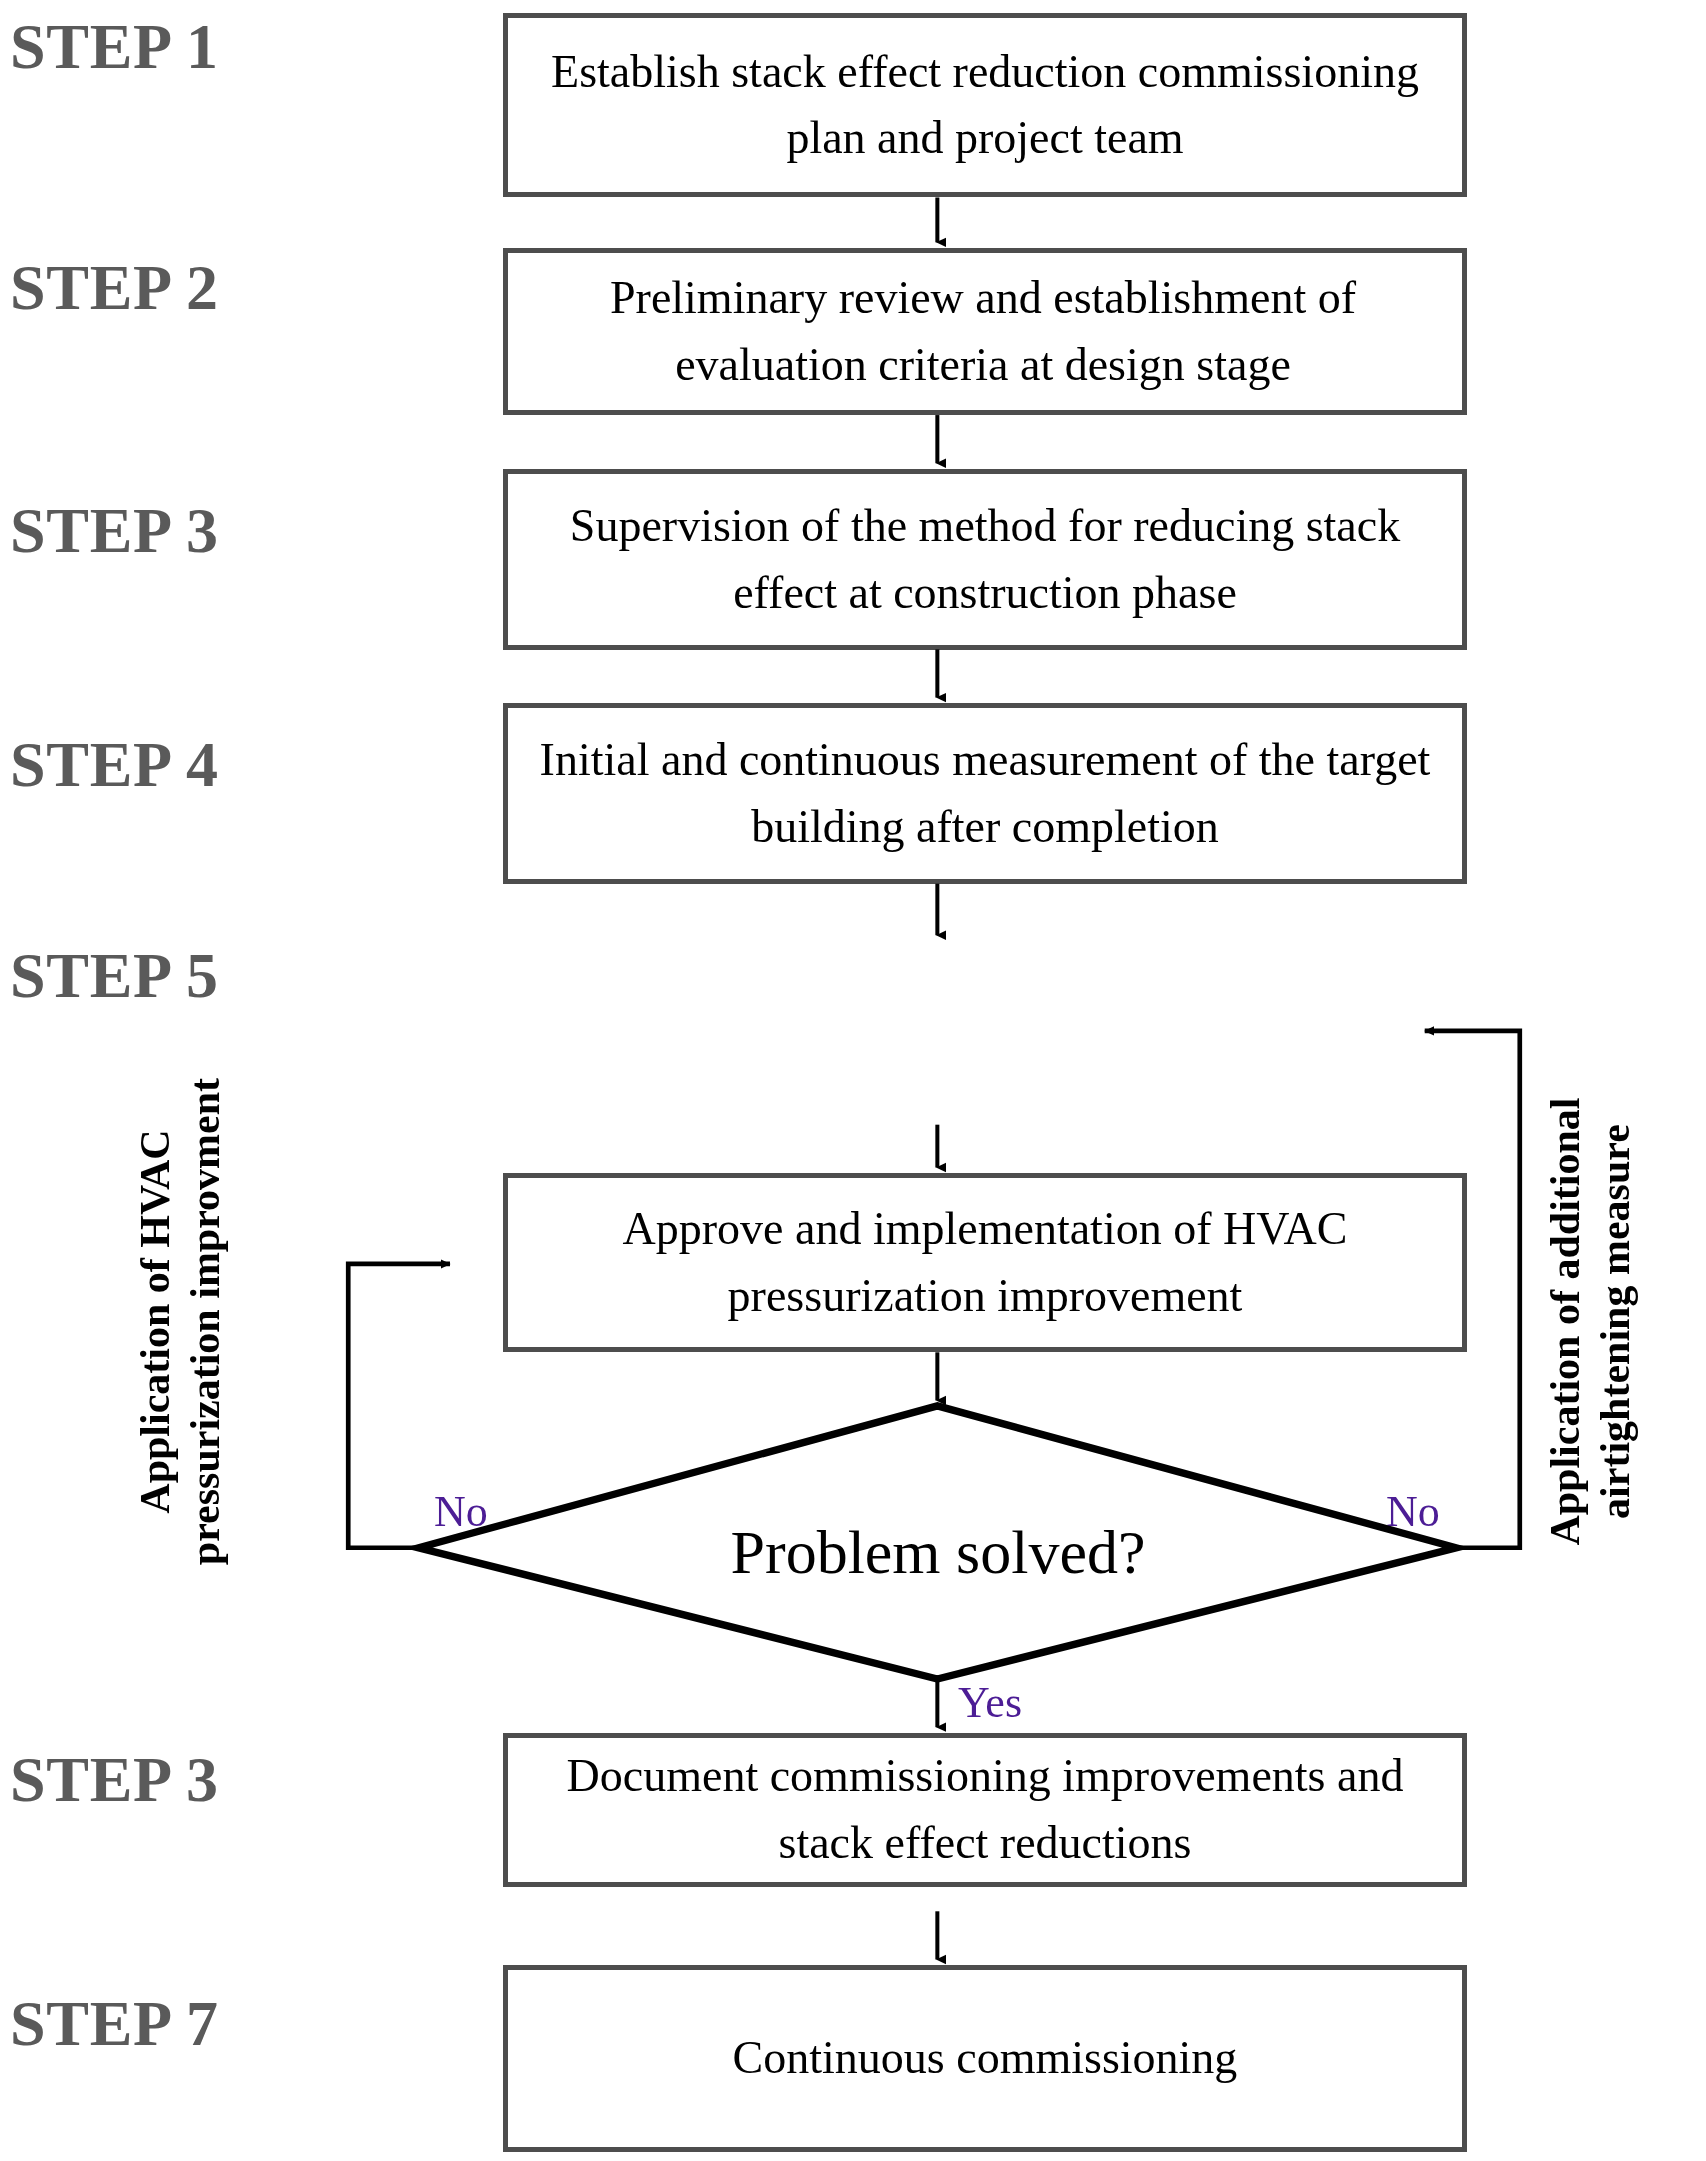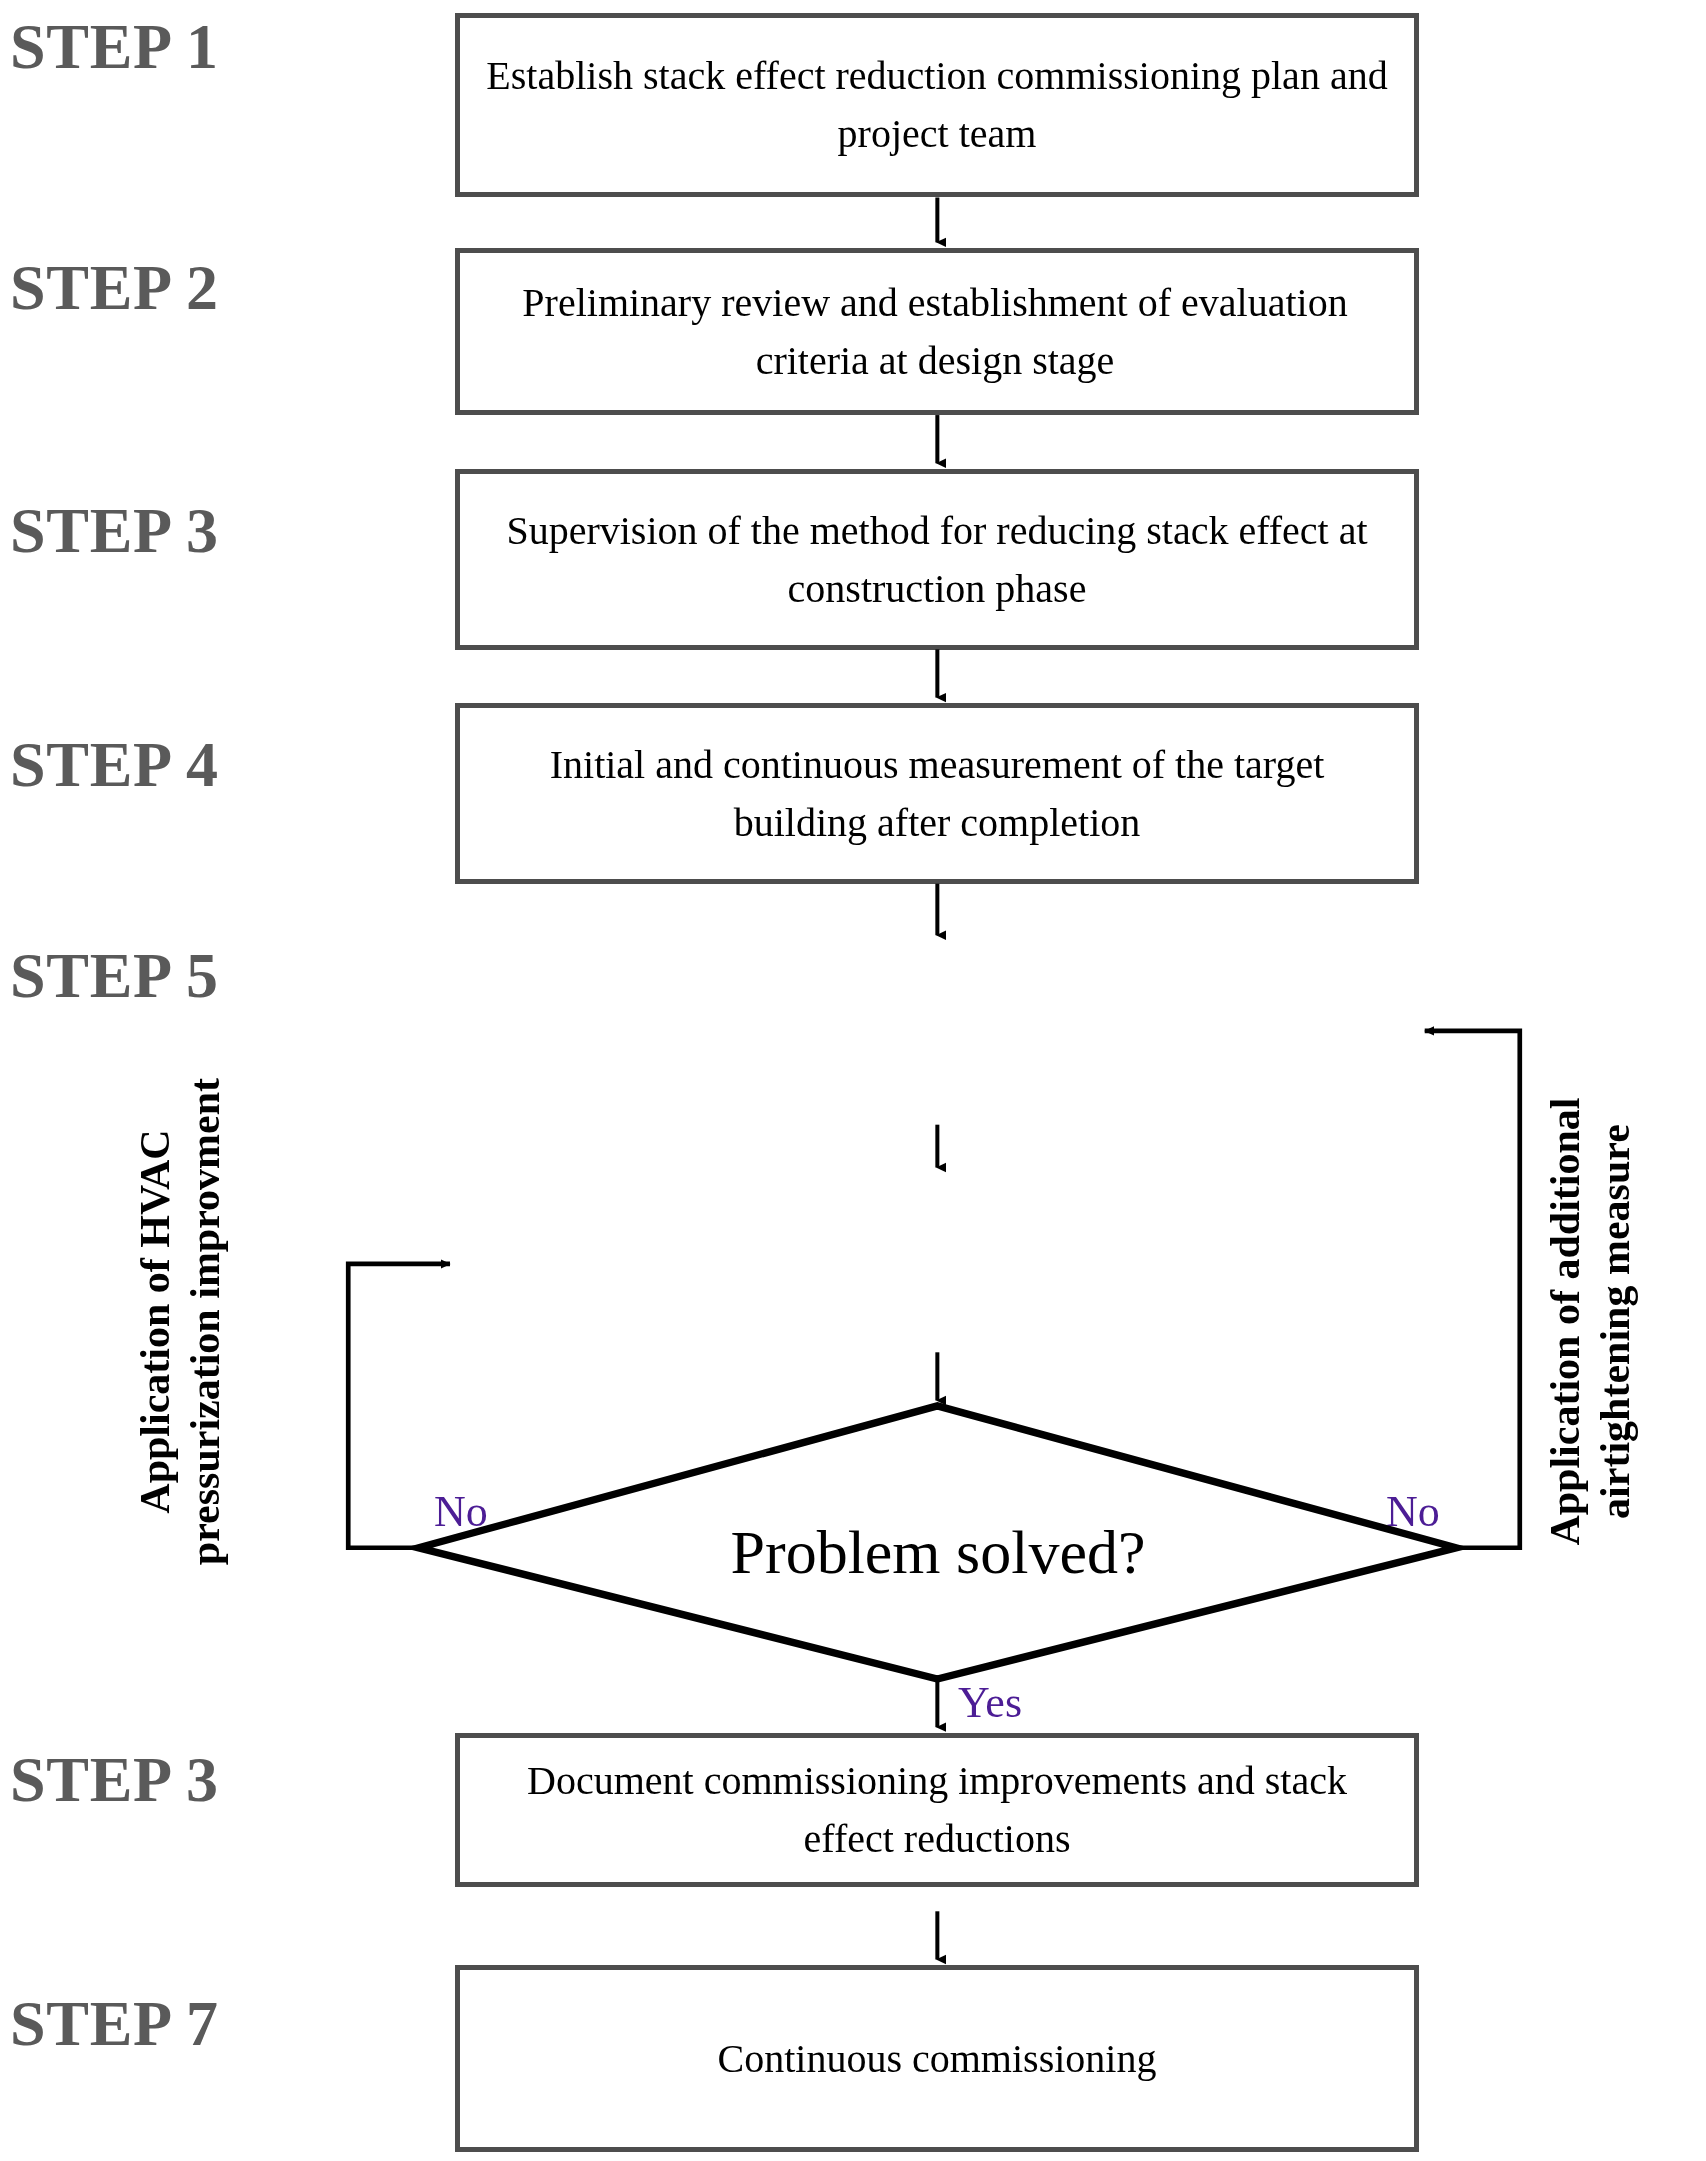--- a/index.html
+++ b/index.html
@@ -25,23 +25,24 @@
     position:absolute;
     box-sizing:border-box;
     border:5.4px solid #4d4d4d;
     background:#ffffff;
     display:flex;
     align-items:center;
     justify-content:center;
     text-align:center;
     color:#000000;
     font-family:"Liberation Serif", serif;
-    font-size:40px;
+    font-size:46px;
     line-height:1.45;
     padding:0 23px;
+    margin-left:48px;
   }
   .pbox span{display:block;width:100%;}
   .vlabel{
     position:absolute;
     color:#000000;
     font-family:"Liberation Serif", serif;
     font-weight:bold;
     font-size:42px;
     line-height:1.18;
     text-align:center;
@@ -87,20 +88,23 @@
 
   <div class="pbox" style="left:455px; top:469px; width:964px; height:181px;">
     <span>Supervision of the method for reducing stack effect at construction phase</span>
   </div>
 
   <div class="pbox" style="left:455px; top:703px; width:964px; height:181px;">
     <span>Initial and continuous measurement of the target building after completion</span>
   </div>
 
 
+  <div class="pbox" style="left:455px; top:1173px; width:964px; height:179px;">
+    <span>Approve and implementation of HVAC pressurization improvement</span>
+  </div>
 
   <div class="pbox" style="left:455px; top:1733px; width:964px; height:154px;">
     <span>Document commissioning improvements and stack effect reductions</span>
   </div>
 
   <div class="pbox" style="left:455px; top:1965px; width:964px; height:187px;">
     <span>Continuous commissioning</span>
   </div>
 
   <div style="position:absolute; left:670px; top:1517px; width:536px; text-align:center;

